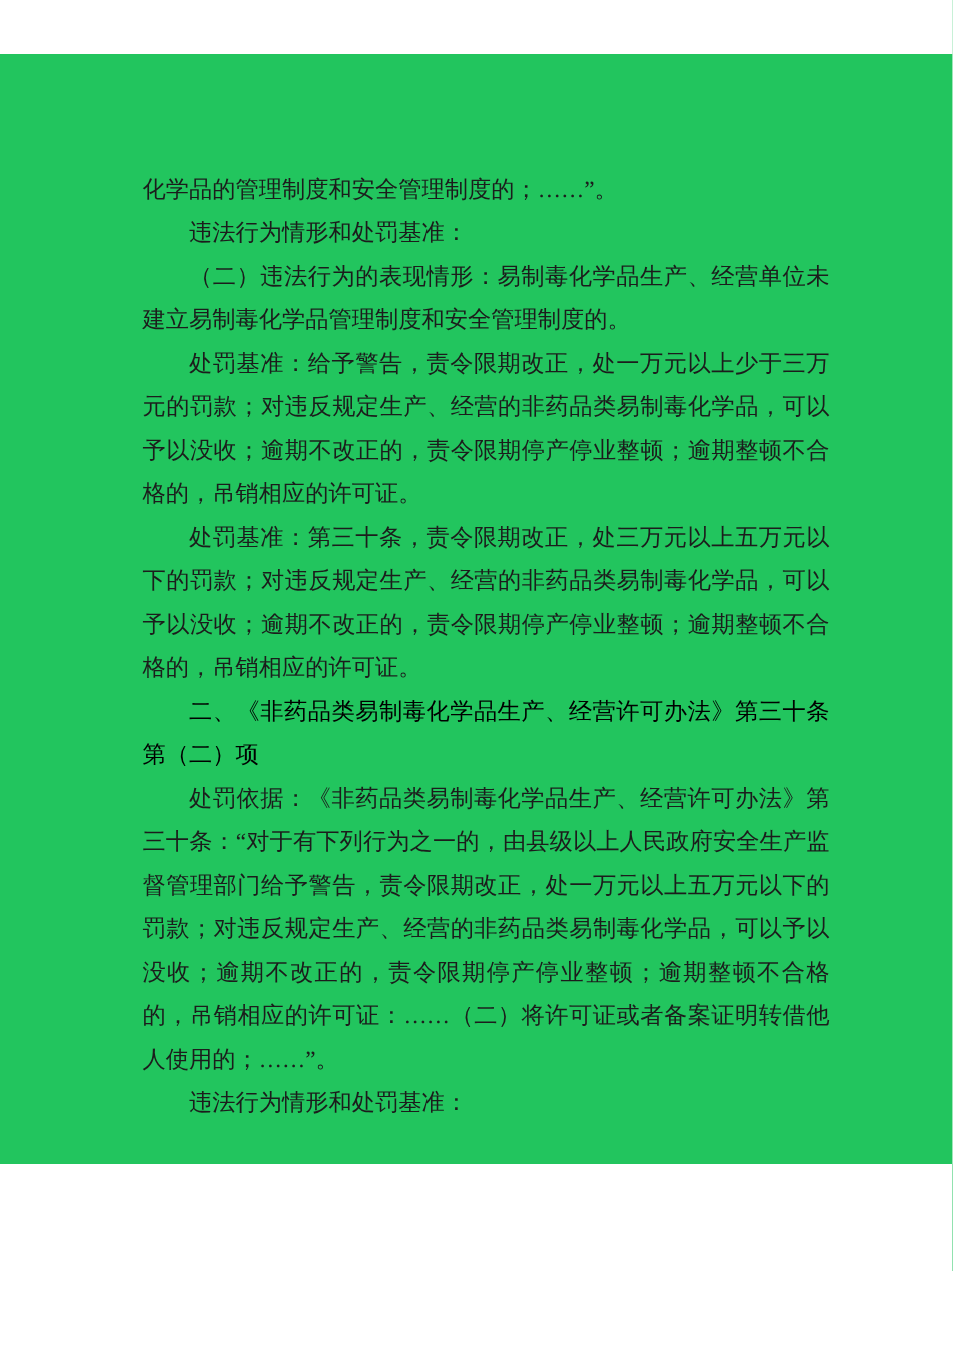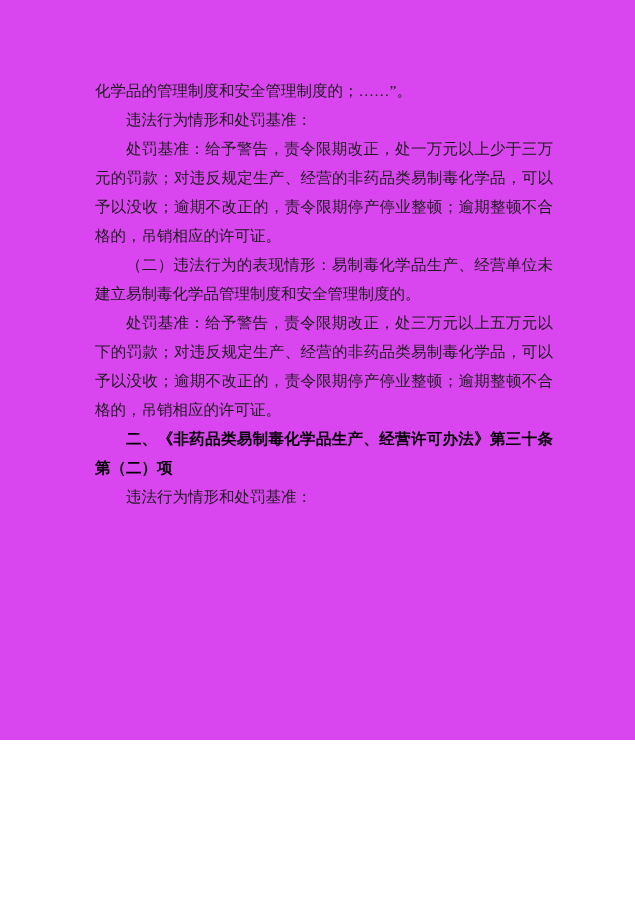--- a/index.html
+++ b/index.html
@@ -4,22 +4,23 @@
 <style>
   html, body {
     margin: 0;
     padding: 0;
     background: #ffffff;
   }
   .page {
     position: relative;
     width: 635px;
     height: 740px;
-    background: #d946ef;
+    background: #22c55e;
     overflow: hidden;
+    margin-top: 36px;
   }
   .content {
     position: absolute;
     left: 95px;
     top: 76px;
     width: 458px;
     font-family: "Liberation Serif", "DejaVu Serif", serif;
     font-size: 15.5px;
     line-height: 29px;
     color: #1c1c1c;
@@ -27,21 +28,21 @@
   }
   .para {
     margin: 0;
     padding: 0;
     text-indent: 2em;
   }
   .para.no-indent {
     text-indent: 0;
   }
   .para.heading {
-    font-weight: bold;
+    font-weight: normal;
     color: #000000;
   }
   .page-number {
     position: absolute;
     top: 831px;
     left: 0;
     width: 635px;
     text-align: center;
     font-family: "Liberation Sans", "DejaVu Sans", sans-serif;
     font-size: 11.5px;
@@ -50,20 +51,21 @@
     text-decoration: underline;
   }
 </style>
 </head>
 <body>
 
 <div class="page">
   <div class="content">
     <p class="para no-indent">化学品的管理制度和安全管理制度的；……”。</p>
     <p class="para">违法行为情形和处罚基准：</p>
+    <p class="para">（二）违法行为的表现情形：易制毒化学品生产、经营单位未建立易制毒化学品管理制度和安全管理制度的。</p>
     <p class="para">处罚基准：给予警告，责令限期改正，处一万元以上少于三万元的罚款；对违反规定生产、经营的非药品类易制毒化学品，可以予以没收；逾期不改正的，责令限期停产停业整顿；逾期整顿不合格的，吊销相应的许可证。</p>
-    <p class="para">（二）违法行为的表现情形：易制毒化学品生产、经营单位未建立易制毒化学品管理制度和安全管理制度的。</p>
-    <p class="para">处罚基准：给予警告，责令限期改正，处三万元以上五万元以下的罚款；对违反规定生产、经营的非药品类易制毒化学品，可以予以没收；逾期不改正的，责令限期停产停业整顿；逾期整顿不合格的，吊销相应的许可证。</p>
+    <p class="para">处罚基准：第三十条，责令限期改正，处三万元以上五万元以下的罚款；对违反规定生产、经营的非药品类易制毒化学品，可以予以没收；逾期不改正的，责令限期停产停业整顿；逾期整顿不合格的，吊销相应的许可证。</p>
     <p class="para heading">二、《非药品类易制毒化学品生产、经营许可办法》第三十条第（二）项</p>
+    <p class="para">处罚依据：《非药品类易制毒化学品生产、经营许可办法》第三十条：“对于有下列行为之一的，由县级以上人民政府安全生产监督管理部门给予警告，责令限期改正，处一万元以上五万元以下的罚款；对违反规定生产、经营的非药品类易制毒化学品，可以予以没收；逾期不改正的，责令限期停产停业整顿；逾期整顿不合格的，吊销相应的许可证：……（二）将许可证或者备案证明转借他人使用的；……”。</p>
     <p class="para">违法行为情形和处罚基准：</p>
   </div>
   <div class="page-number">258</div>
 </div>
 
 </body></html>

